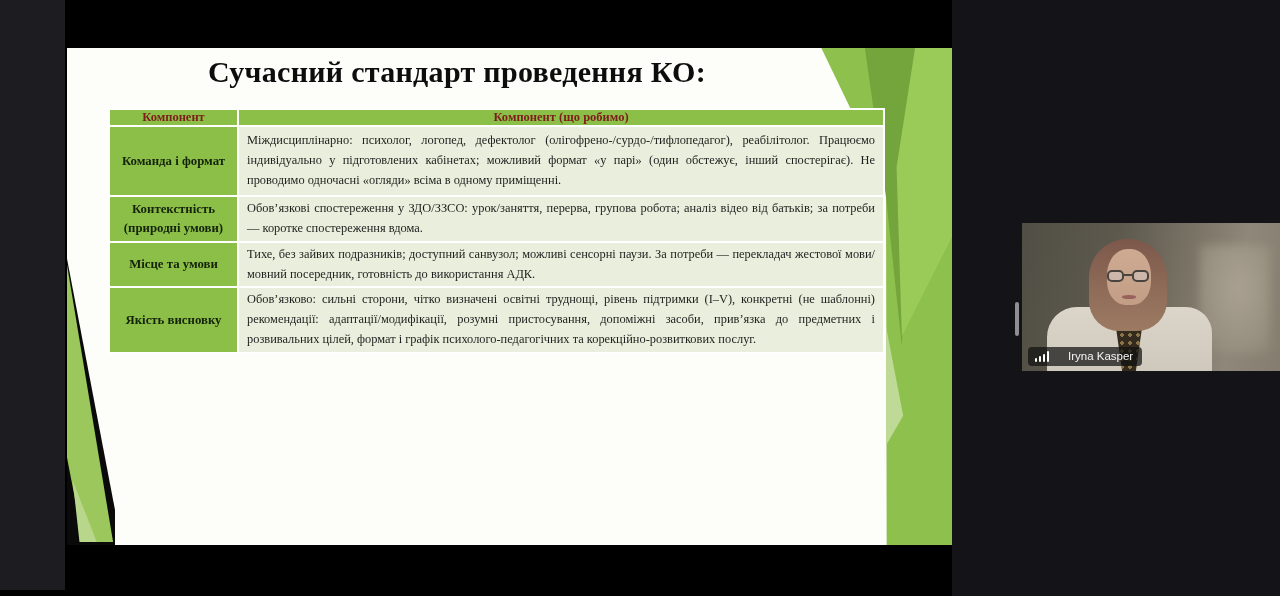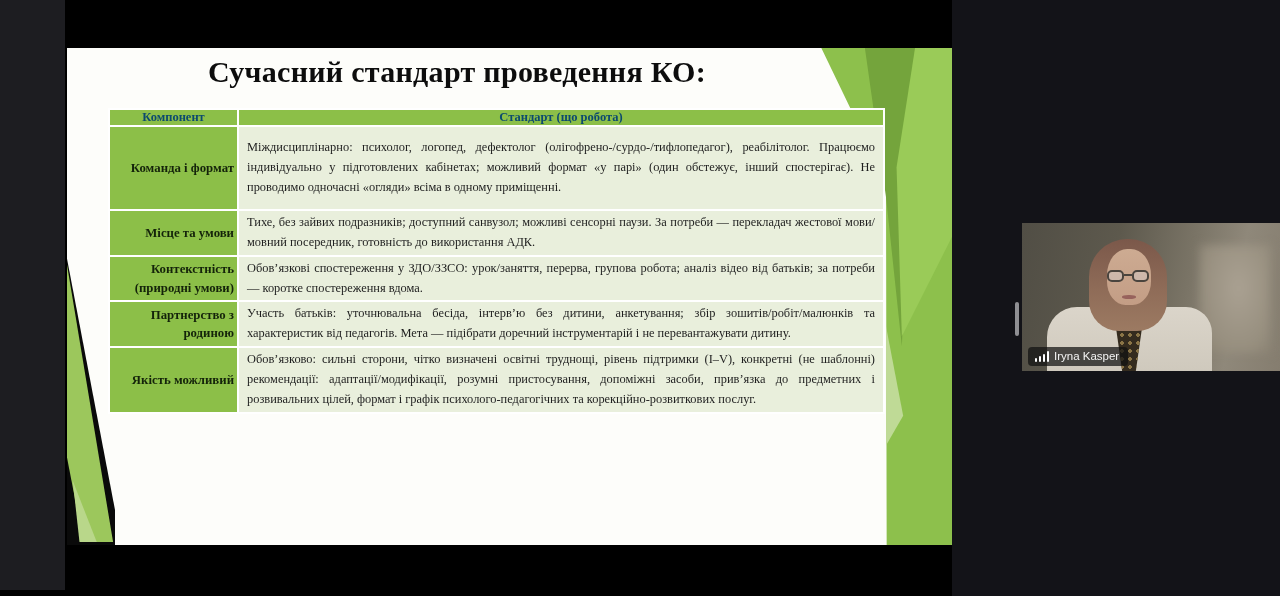--- a/index.html
+++ b/index.html
@@ -36,27 +36,27 @@
 
   .slide-title { position:absolute; left:60px; top:7px; width:660px; text-align:center;
       font-family:"Liberation Serif","DejaVu Serif",serif; font-weight:700;
       font-size:30px; color:#0d0d0d; letter-spacing:.3px; z-index:3; }
 
   table.standard-table { position:absolute; left:41px; top:60px; width:777px; z-index:2;
       border-collapse:collapse; table-layout:fixed;
       font-family:"Liberation Serif","DejaVu Serif",serif; }
   .standard-table col.c1 { width:129px; }
   .standard-table th, .standard-table td { border:2px solid #ffffff; }
-  .standard-table th { background:#8cbf48; color:#0c4a6e; font-size:12.5px; font-weight:700;
+  .standard-table th { background:#8cbf48; color:#7f1d1d; font-size:12.5px; font-weight:700;
       height:16px; padding:0 2px; }
   td.comp { background:#8cbf48; color:#14230a; font-weight:700; font-size:12.8px;
-      text-align:right; vertical-align:middle; line-height:1.45; padding:1px 3px; }
+      text-align:center; vertical-align:middle; line-height:1.45; padding:1px 3px; }
   td.std { background:#e9efdc; color:#1e1e1e; font-size:12.4px; line-height:1.6;
       text-align:justify; vertical-align:middle; padding:2px 8px; }
-  tr.h66 td{height:84px} tr.h40 td{height:40px} tr.h38 td{height:38px} tr.h44 td{height:44px} tr.h62 td{height:62px}
+  tr.h66 td{height:70px} tr.h40 td{height:40px} tr.h38 td{height:38px} tr.h44 td{height:44px} tr.h62 td{height:62px}
 
   
   .video-tile { position:absolute; left:1022px; top:223px; width:258px; height:148px;
       overflow:hidden; background:#6b6557; }
   .cam-bg { position:absolute; inset:0;
       background:linear-gradient(100deg,#514e45 0%,#5d594d 35%,#7a7466 62%,#8f887a 80%,#857d6f 100%); }
   .cam-window { position:absolute; left:178px; top:22px; width:70px; height:108px;
       background:radial-gradient(ellipse at 55% 40%, #aaa192 0%, #968e7e 70%, #857d6e 100%);
       filter:blur(5px); }
   .p-neck { position:absolute; left:98px; top:76px; width:18px; height:14px; background:#bb9379; z-index:1; }
@@ -75,21 +75,21 @@
       border-radius:46% 46% 42% 42%;
       background:linear-gradient(180deg,#cdab92 0%,#c39d85 100%); }
   .p-glasses { position:absolute; left:84px; top:47px; width:46px; height:14px; z-index:6; }
   .p-glasses .lens { position:absolute; top:0; width:17px; height:12px; border:2px solid #4a443e;
       border-radius:5px; background:rgba(215,220,228,.35); }
   .p-glasses .lens.l { left:1px; } .p-glasses .lens.r { left:26px; }
   .p-glasses .bridge { position:absolute; left:18px; top:4px; width:8px; height:2px; background:#4a443e; }
   .p-mouth { position:absolute; left:100px; top:72px; width:14px; height:4px; z-index:6;
       background:#97625c; border-radius:45%; }
   .name-tag { position:absolute; left:6px; bottom:5px; z-index:10; display:flex; align-items:center;
-      gap:5px; background:rgba(17,17,17,.72); border-radius:4px; padding:3px 9px 3px 7px; }
+      gap:19px; background:rgba(17,17,17,.72); border-radius:4px; padding:3px 9px 3px 7px; }
   .name-tag .txt { color:#f3f3f3; font-size:11.5px; line-height:13px; }
   .bars { display:inline-flex; align-items:flex-end; gap:2px; height:11px; }
   .bars i { display:block; width:2px; background:#fff; border-radius:1px; }
   .bars i:nth-child(1){height:4px} .bars i:nth-child(2){height:6px}
   .bars i:nth-child(3){height:8px} .bars i:nth-child(4){height:11px}
 </style>
 </head>
 <body>
 
 <div class="screen">
@@ -113,42 +113,38 @@
     <h1 class="slide-title">Сучасний стандарт проведення КО:</h1>
 
     <table class="standard-table">
       <colgroup>
           <col class="c1">
           <col>
         </colgroup>
       <thead>
         <tr>
           <th>Компонент</th>
-          <th>Стандарт (що робота)</th>
+          <th>Компонент (що робимо)</th>
         </tr>
       </thead>
       <tbody>
         <tr class="h66">
           <td class="comp">Команда і формат</td>
           <td class="std">Міждисциплінарно: психолог, логопед, дефектолог (олігофрено-/сурдо-/тифлопедагог), реабілітолог. Працюємо індивідуально у підготовлених кабінетах; можливий формат «у парі» (один обстежує, інший спостерігає). Не проводимо одночасні «огляди» всіма в одному приміщенні.</td>
         </tr>
         <tr class="h38">
+          <td class="comp">Контекстність (природні умови)</td>
+          <td class="std">Обов’язкові спостереження у ЗДО/ЗЗСО: урок/заняття, перерва, групова робота; аналіз відео від батьків; за потреби — коротке спостереження вдома.</td>
+        </tr>
+        <tr class="h38">
           <td class="comp">Місце та умови</td>
           <td class="std">Тихе, без зайвих подразників; доступний санвузол; можливі сенсорні паузи. За потреби — перекладач жестової мови/мовний посередник, готовність до використання АДК.</td>
         </tr>
-        <tr class="h38">
-          <td class="comp">Контекстність (природні умови)</td>
-          <td class="std">Обов’язкові спостереження у ЗДО/ЗЗСО: урок/заняття, перерва, групова робота; аналіз відео від батьків; за потреби — коротке спостереження вдома.</td>
-        </tr>
-        <tr class="h40">
-          <td class="comp">Партнерство з родиною</td>
-          <td class="std">Участь батьків: уточнювальна бесіда, інтерв’ю без дитини, анкетування; збір зошитів/робіт/малюнків та характеристик від педагогів. Мета — підібрати доречний інструментарій і не перевантажувати дитину.</td>
-        </tr>
         <tr class="h62">
-          <td class="comp">Якість можливий</td>
+          <td class="comp">Якість висновку</td>
           <td class="std">Обов’язково: сильні сторони, чітко визначені освітні труднощі, рівень підтримки (I–V), конкретні (не шаблонні) рекомендації: адаптації/модифікації, розумні пристосування, допоміжні засоби, прив’язка до предметних і розвивальних цілей, формат і графік психолого-педагогічних та корекційно-розвиткових послуг.</td>
         </tr>
       </tbody>
     </table>
   </div>
 
   <div class="scrollbar-thumb"></div>
 
   <div class="video-tile">
     <div class="cam-bg"></div>

